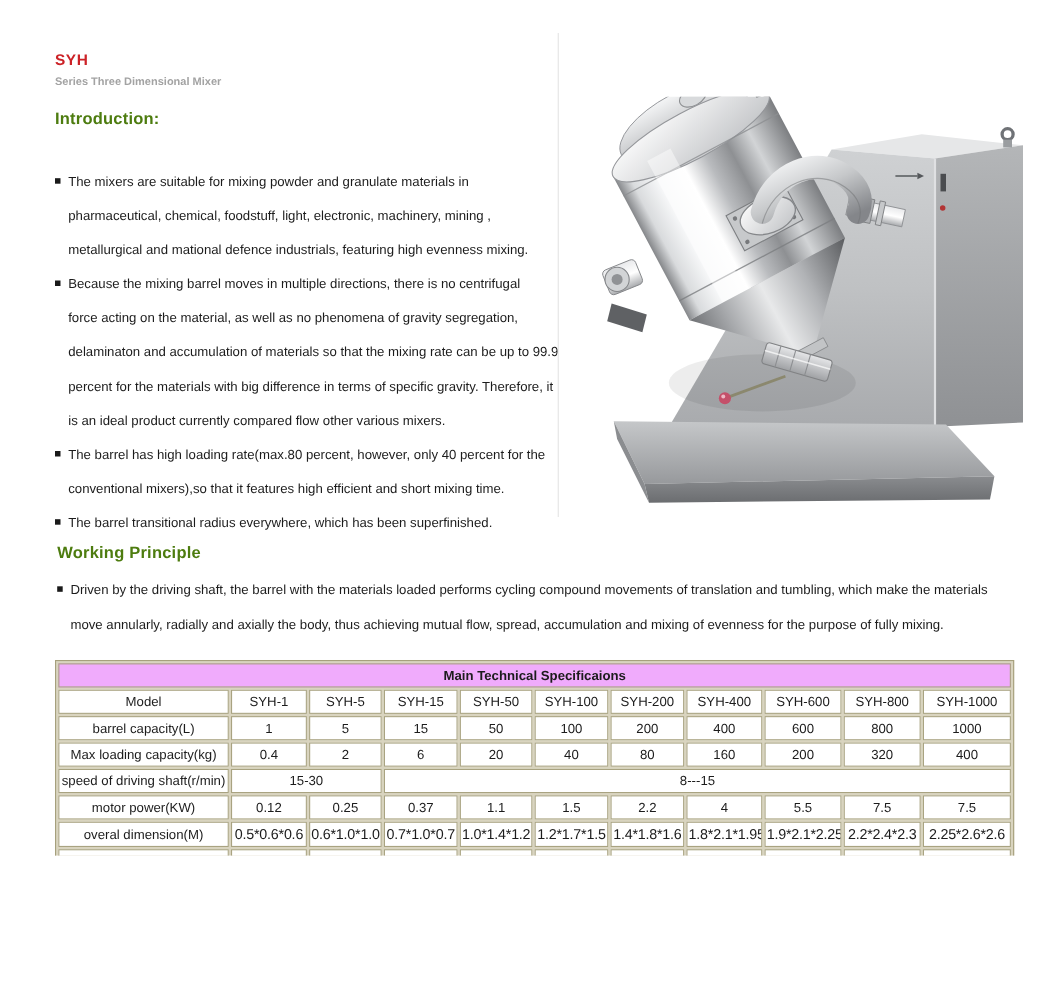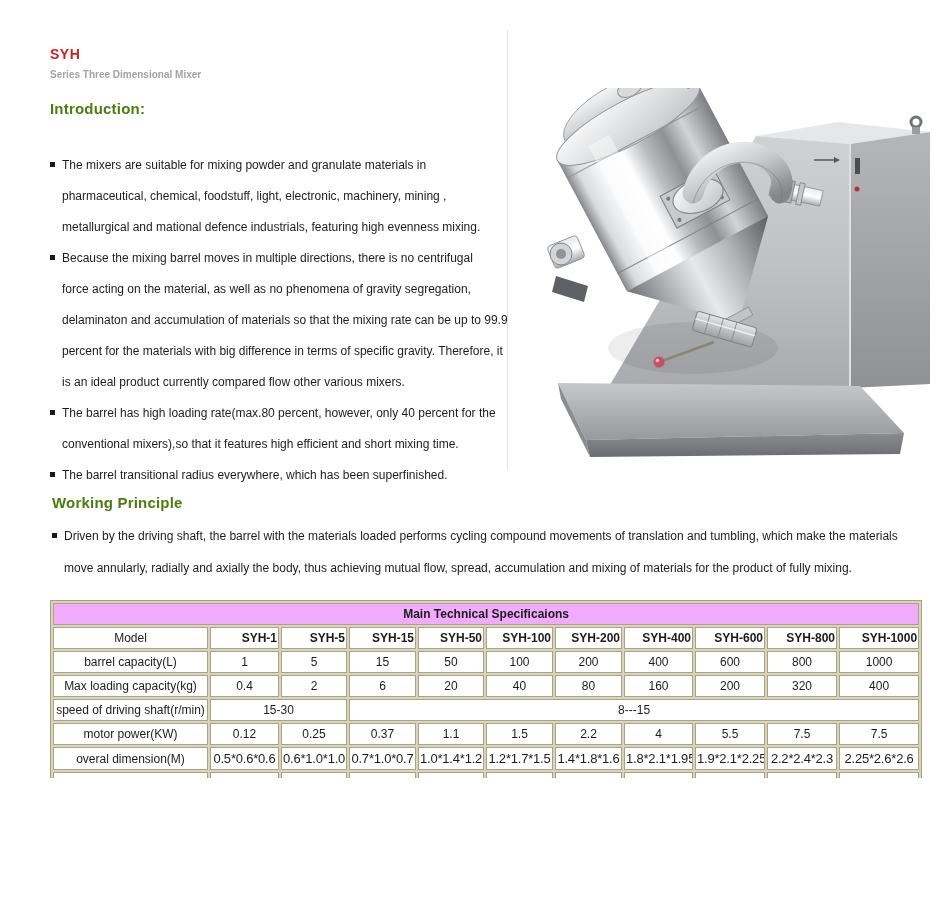--- a/index.html
+++ b/index.html
@@ -43,21 +43,21 @@
     background:#d9d4bf; border:1px solid #a6a07d;
     table-layout:fixed;
   }
   table.spec td {
     background:#ffffff; border:1px solid #a9a381;
     text-align:center; vertical-align:middle;
     font-size:12px; color:#1c1c1c; height:18px; padding:3px 1px;
     overflow:hidden; white-space:nowrap;
   }
   table.spec td.title { background:#f0abfc; font-weight:bold; height:16px; }
-  table.spec td.model { font-weight:bold;text-align:right; }
+  table.spec td.model { font-weight:normal; }
   table.spec tr.small-row td:not(.rowlabel) { font-size:13px; letter-spacing:-0.2px; }
 </style>
 </head>
 <body>
 
 <div class="page">
 
   <div class="brand">SYH</div>
   <div class="brand-sub">Series Three Dimensional Mixer</div>
 
@@ -213,21 +213,21 @@
         <circle cx="131" cy="274" r="5.5" fill="#c4506a"></circle>
         <circle cx="129.5" cy="272.5" r="1.8" fill="#eeb9c6"></circle>
       </g>
     </svg>
   </div>
 
   <div class="sec-heading" id="wp-heading">Working Principle</div>
 
   <div class="lines" id="wp-lines">
       <div class="tline"><span class="bullet" style="visibility: visible;"></span><span>Driven by the driving shaft, the barrel with the materials loaded performs cycling compound movements of translation and tumbling, which make the materials</span></div>
-      <div class="tline"><span class="bullet" style="visibility: hidden;"></span><span>move annularly, radially and axially the body, thus achieving mutual flow, spread, accumulation and mixing of materials for the product of fully mixing.</span></div>
+      <div class="tline"><span class="bullet" style="visibility: hidden;"></span><span>move annularly, radially and axially the body, thus achieving mutual flow, spread, accumulation and mixing of evenness for the purpose of fully mixing.</span></div>
     </div>
 
   <table class="spec">
     <colgroup>
       <col style="width:155px">
         <col style="width:69px">
         <col style="width:66px">
         <col style="width:67px">
       <col style="width:66px">
         <col style="width:67px">

